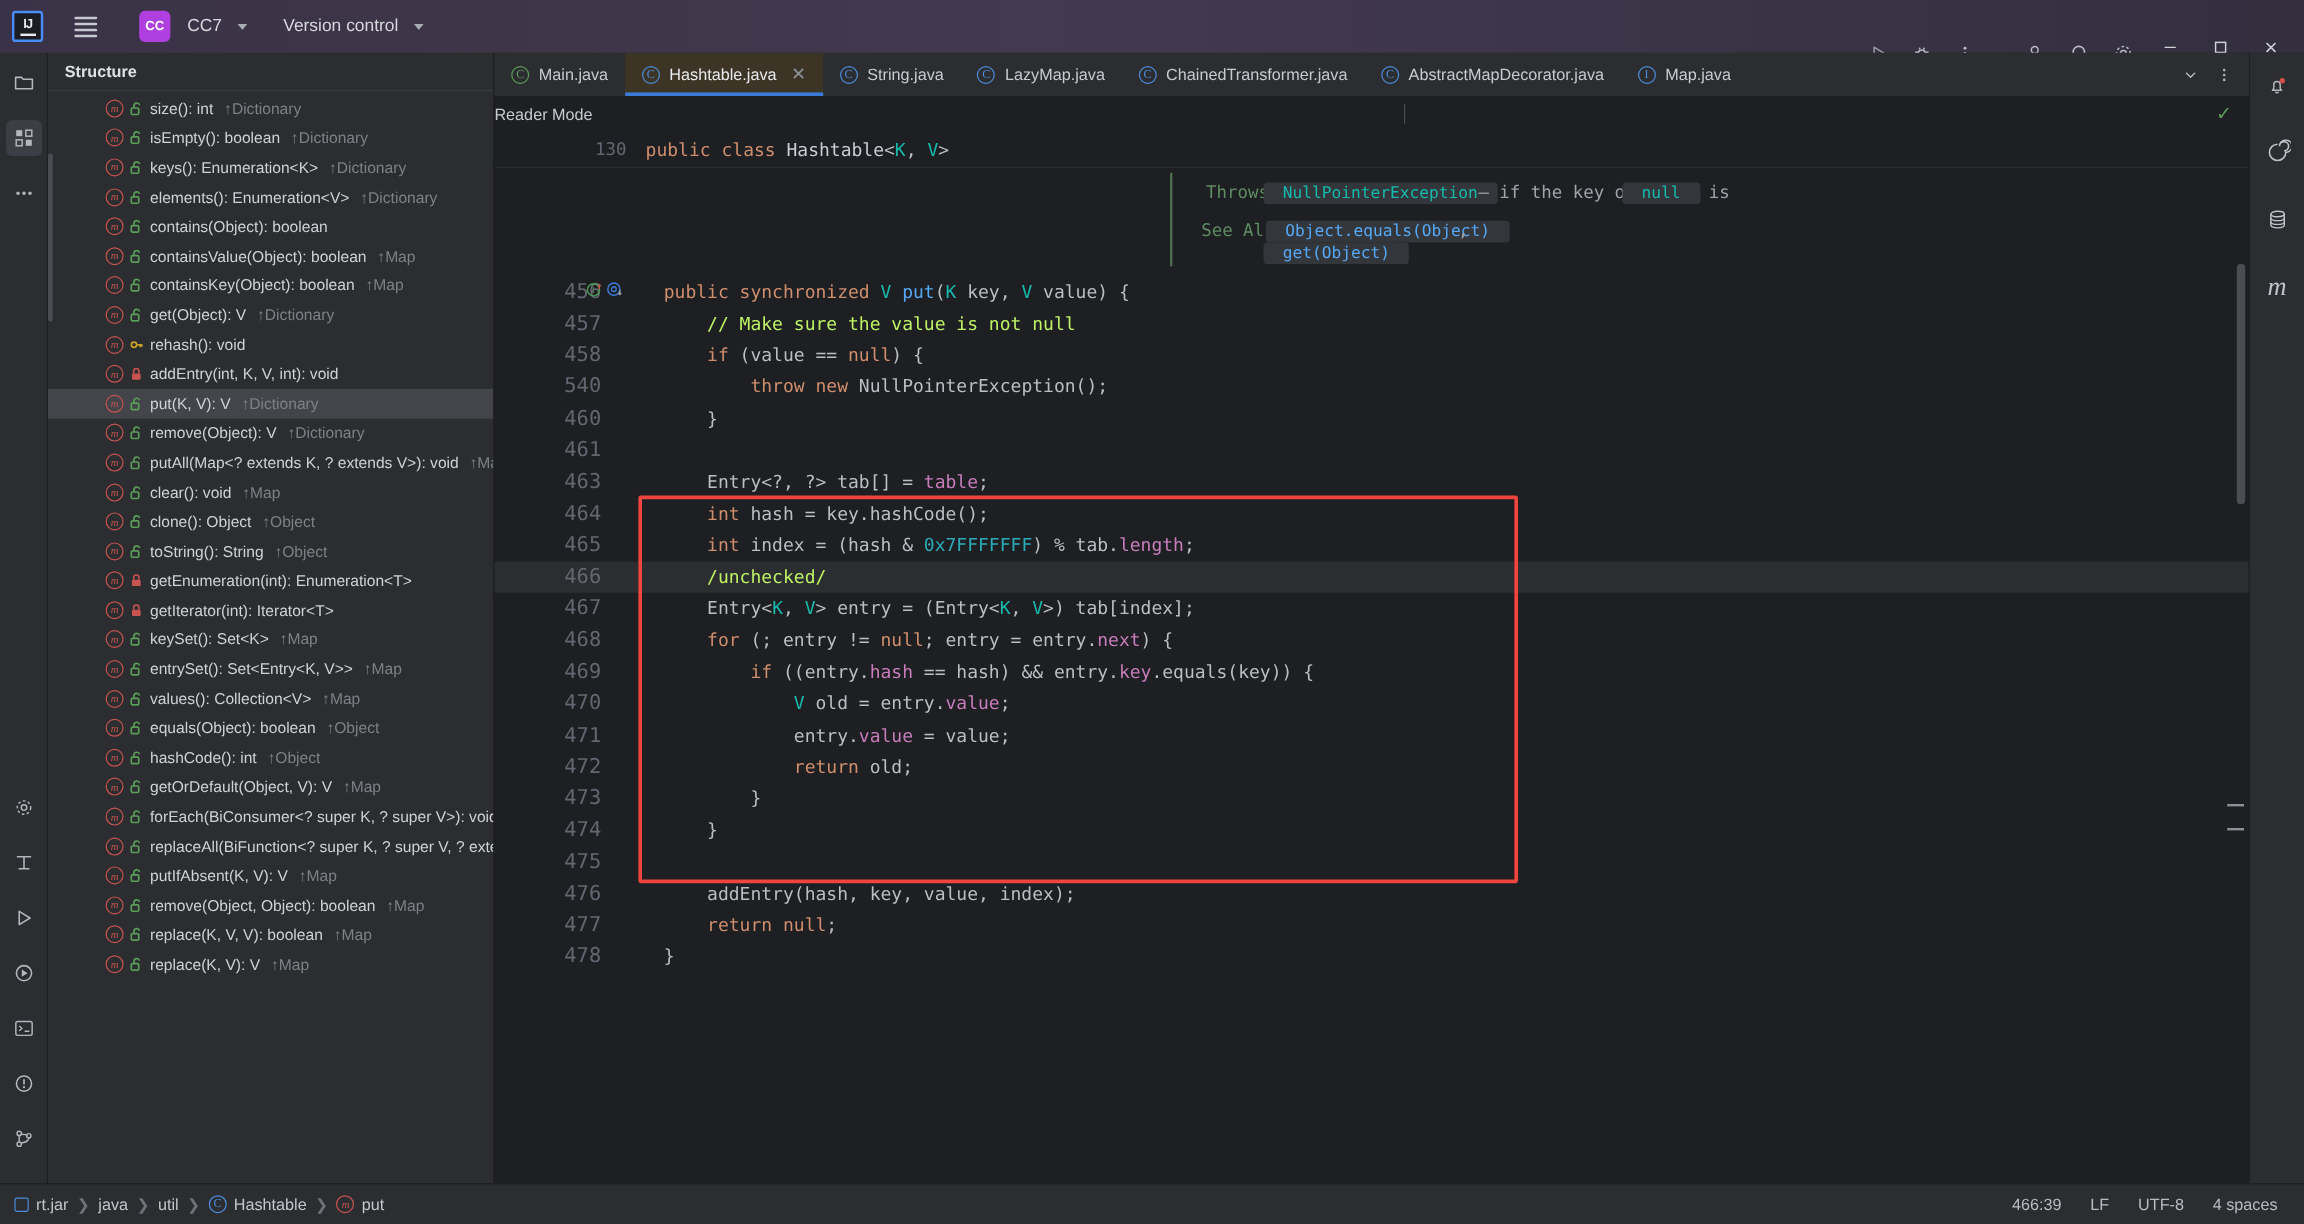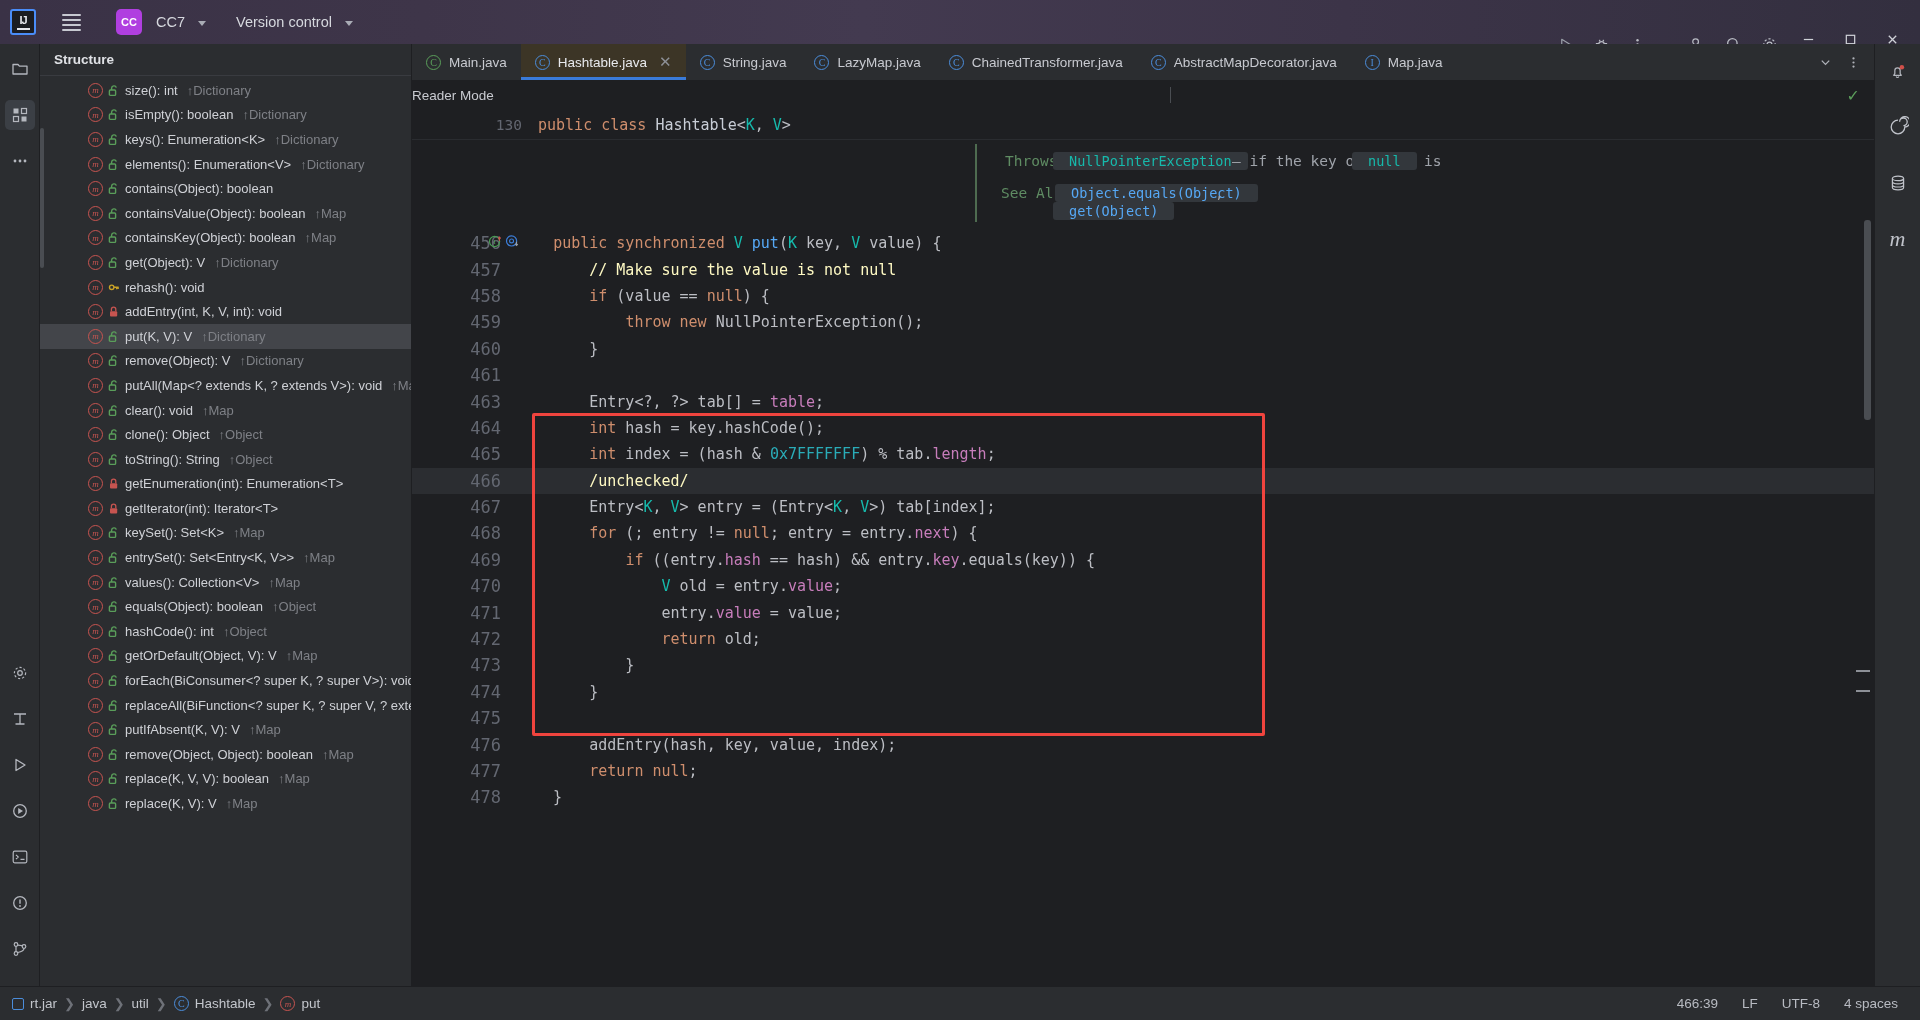--- a/index.html
+++ b/index.html
@@ -106,21 +106,21 @@
   .gnum{ width:105px; flex:0 0 105px; text-align:right; padding-right:16px;
     color:#636771; font-size:17px; }
   .gutter-ic{ position:absolute; left:76px; display:flex; gap:2px; align-items:center; }
   .ctext{ white-space:pre; }
   .crow.hl{ background:#2b2d31; }
 
   
   .kw{ color:#cf8e6d; }      
   .cls{ color:#c8cdd6; }     
   .gen{ color:#16baac; }     
-  .cm{ color:#fef9c3; }      
+  .cm{ color:#bef264; }      
   .num{ color:#2aacb8; }     
   .fld{ color:#c77dbb; }     
   .fn{ color:#56a8f5; }      
   .pl{ color:#bcbec4; }
 
   
   .docrow{ height:26.4px; display:flex; align-items:center; font-size:14.5px; }
   .docbar{ position:absolute; left:563px; top:0; bottom:0; width:2px; background:#4e6b50; }
   .dlabel{ color:#5f8c63; }
   .dchip{ background:#33373c; border-radius:3px; padding:1px 16px; color:#56a8f5; }
@@ -734,21 +734,21 @@
             </div>
             <div class="crow">
               <div class="gnum">457</div>
               <div class="ctext"><span class="cm">        // Make sure the value is not null</span></div>
             </div>
             <div class="crow">
               <div class="gnum">458</div>
               <div class="ctext"><span class="pl">        </span><span class="kw">if</span><span class="pl"> (value == </span><span class="kw">null</span><span class="pl">) {</span></div>
             </div>
             <div class="crow">
-              <div class="gnum">459</div>
+              <div class="gnum">540</div>
               <div class="ctext"><span class="pl">            </span><span class="kw">throw</span><span class="pl"> </span><span class="kw">new</span><span class="pl"> NullPointerException();</span></div>
             </div>
             <div class="crow">
               <div class="gnum">460</div>
               <div class="ctext"><span class="pl">        }</span></div>
             </div>
             <div class="crow">
               <div class="gnum">461</div>
               <div class="ctext"><span class="pl"></span></div>
             </div>

